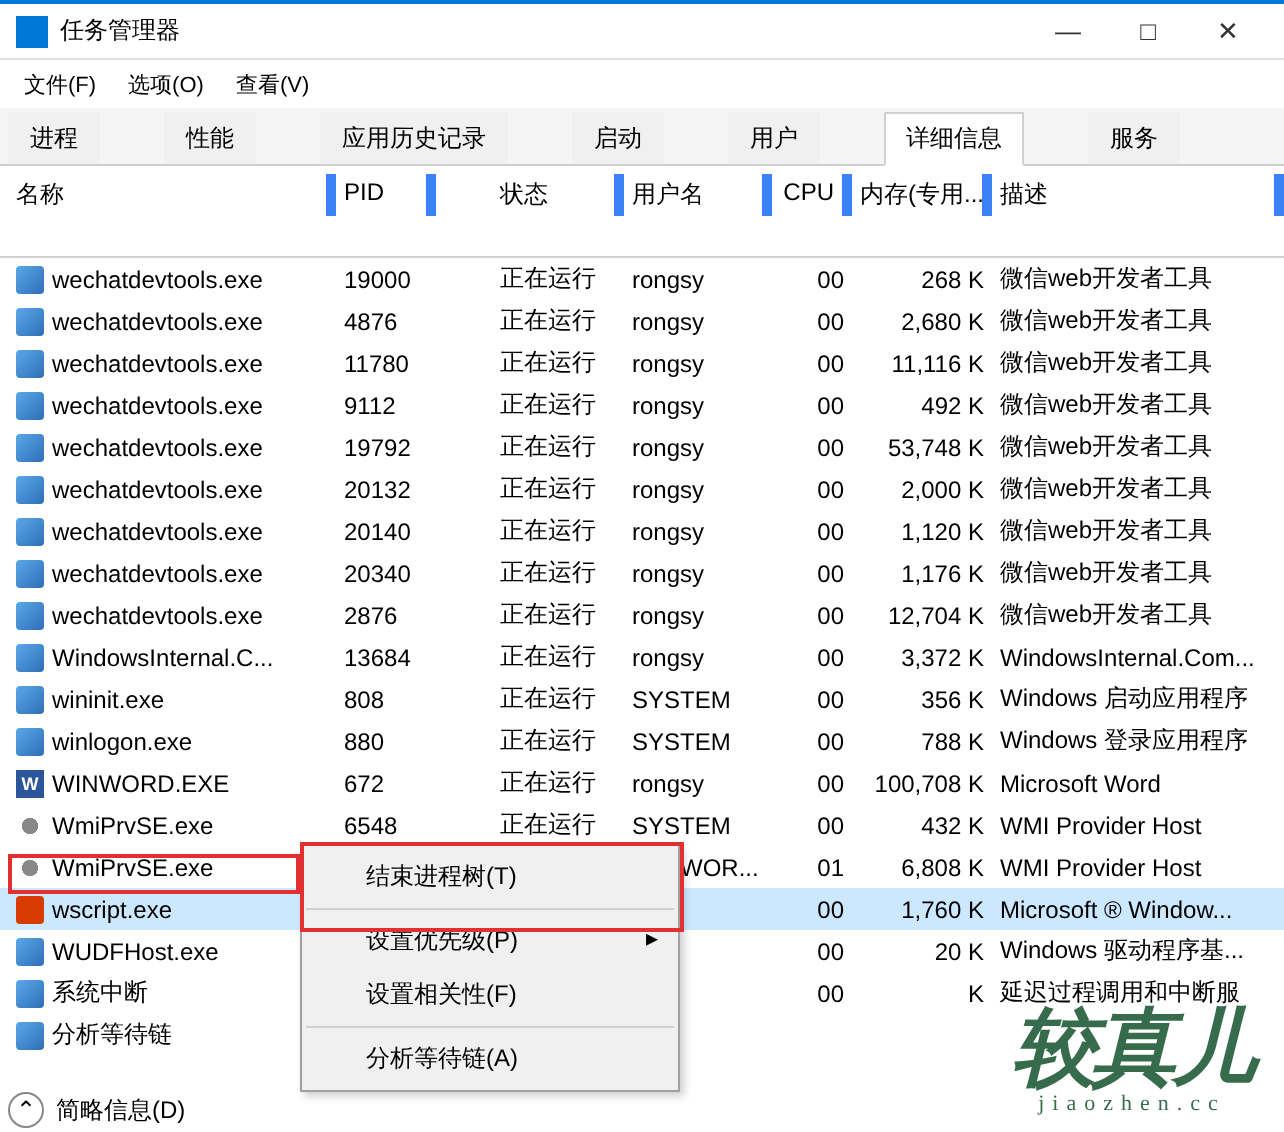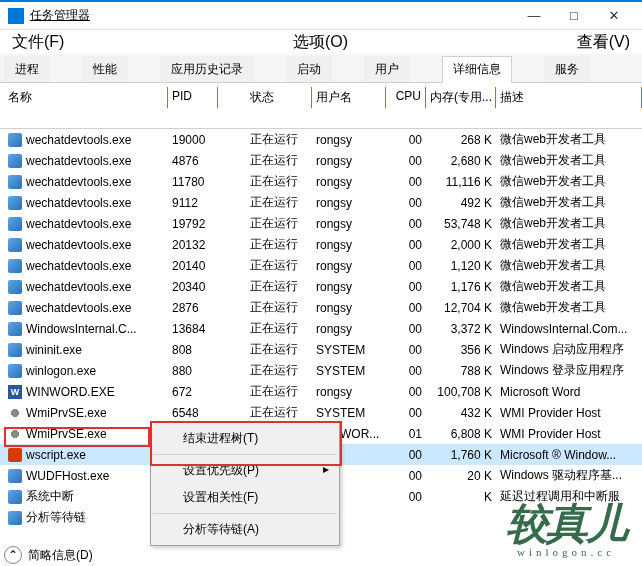--- a/index.html
+++ b/index.html
@@ -1,28 +1,28 @@
 <!DOCTYPE html>
 <html><head>
   <meta charset="utf-8">
   <style>
     * { margin: 0; padding: 0; box-sizing: border-box; }
     body { font-family: "Microsoft YaHei", "Segoe UI", sans-serif; font-size: 12px; background: #fff; width: 642px; height: 566px; overflow: hidden; position: relative; }
     .titlebar { height: 30px; background: #fff; border-bottom: 1px solid #e0e0e0; display: flex; align-items: center; padding: 0 8px; border-top: 2px solid #0078d7;}
     .titlebar .icon { width: 16px; height: 16px; margin-right: 6px; background: #0078d7; display:inline-block;}
-    .titlebar .title { flex: 1; font-size: 12px; text-decoration: underline; }
+    .titlebar .title { flex: 1; font-size: 12px; }
     .titlebar .controls { display: flex; }
     .titlebar .controls div { width: 40px; height: 28px; display: flex; align-items: center; justify-content: center; font-size: 13px; color:#333;}
-    .menubar { height: 24px; display: flex; align-items: center; padding: 0 4px; font-size: 16px; justify-content: space-between; }
+    .menubar { height: 24px; display: flex; align-items: center; padding: 0 4px; font-size: 11px; }
     .menubar span { padding: 2px 8px; cursor: default; }
     .tabs { display: flex; border-bottom: 1px solid #d0d0d0; padding-left: 4px; background:#f5f5f5;gap:32px; }
     .tab { padding: 4px 10px; font-size: 12px; border: 1px solid transparent; border-bottom: none; background:#f0f0f0; margin-top:2px;}
     .tab.active { background: #fff; border-color: #d0d0d0; border-bottom: 1px solid #fff; margin-bottom: -1px; }
     .grid-header { display: flex; border-bottom: 1px solid #d0d0d0; background: #fff; font-size: 12px; padding: 4px 0 20px 0;}
-    .grid-header div { padding: 2px 4px; border-right: 1px solid #3b82f6; overflow:hidden; white-space:nowrap; }
+    .grid-header div { padding: 2px 4px; border-right: 5px solid #3b82f6; overflow:hidden; white-space:nowrap; }
     .col-name { width: 168px; padding-left: 8px !important;}
     .col-pid { width: 50px; }
     .col-status { width: 66px; margin-left: 28px; }
     .col-user { width: 74px; }
     .col-cpu { width: 40px; text-align: right; }
     .col-mem { width: 70px; text-align: right; }
     .col-desc { flex: 1; }
     .rows { }
     .row { display: flex; font-size: 12px; height: 21px; align-items: center; }
     .row > div { padding: 2px 4px; overflow: hidden; white-space: nowrap; text-overflow: ellipsis; }
@@ -328,14 +328,14 @@
 <div class="redbox1" style="left:4px; top:427px; width:146px; height:20px;"></div>
 <div class="redbox1" style="left:150px; top:421px; width:192px; height:45px;"></div>
 
 <div class="footer">
   <span class="circ">⌃</span>
   <span>简略信息(D)</span>
 </div>
 
 <div class="watermark">
   <span>较真儿</span>
-  <span class="sub">winlogon.cc</span>
+  <span class="sub">jiaozhen.cc</span>
 </div>
 
 </body></html>

